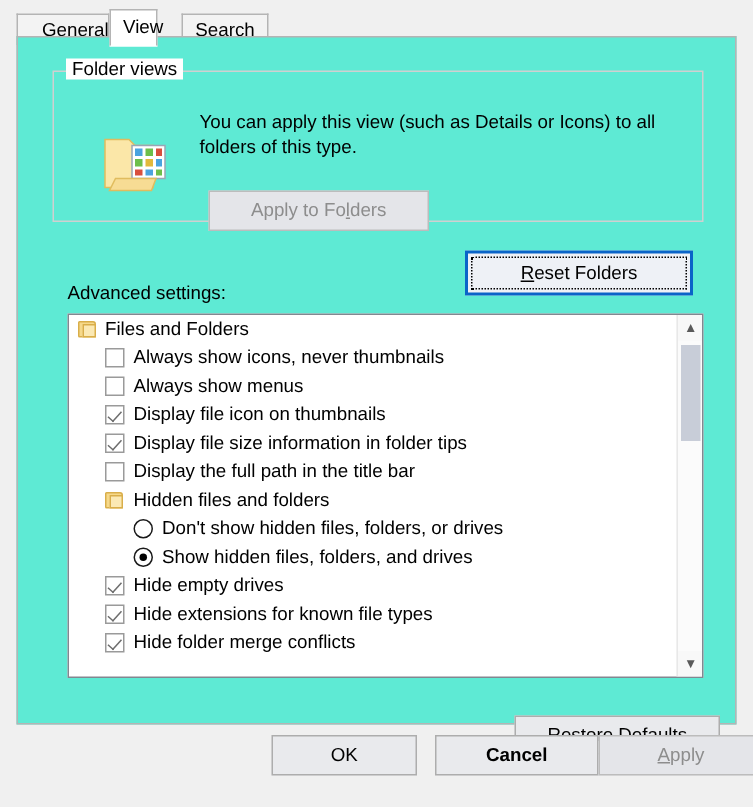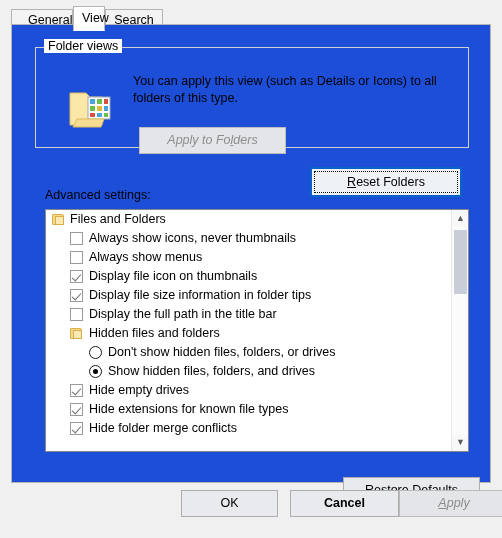--- a/index.html
+++ b/index.html
@@ -44,31 +44,31 @@
     top: 0px;
     height: 25px;
     line-height: 23px;
     background: #ffffff;
     border: 1px solid #b4b4b4;
     border-bottom: 1px solid #ffffff;
     z-index: 5;
   }
   #tab-general { left: 0px;  width: 62px; padding-left: 16px; }
   #tab-view    { left: 62px; width: 32px; }
-  #tab-search  { left: 94px;width: 58px; }
+  #tab-search  { left: 110px;width: 58px; }
 
   
   #content-panel {
     position: absolute;
     left: 11px;
     top: 24px;
     width: 480px;
     height: 459px;
     box-sizing: border-box;
-    background: #1d4ed8;
+    background: #5eead4;
     border: 1px solid #b4b4b4;
   }
 
   
   #folderviews-group {
     position: absolute;
     left: 23px;
     top: 22px;
     width: 434px;
     height: 101px;
@@ -114,21 +114,20 @@
     font-size: 12.5px;
     color: #000000;
     text-align: center;
     white-space: nowrap;
     padding: 0;
   }
   .btn.disabled {
     color: #8d8d8d;
     background: #e4e5e9;
     border-color: #bcbcbc;
-    font-style: italic;
   }
   .btn.focus {
     border: 2px solid #0a64c8;
     background: #eef1f6;
     margin-top: 42px;
   }
   .btn.focus .focusring {
     position: absolute;
     left: 2px; top: 2px; right: 2px; bottom: 2px;
     border: 1px dotted #000;

